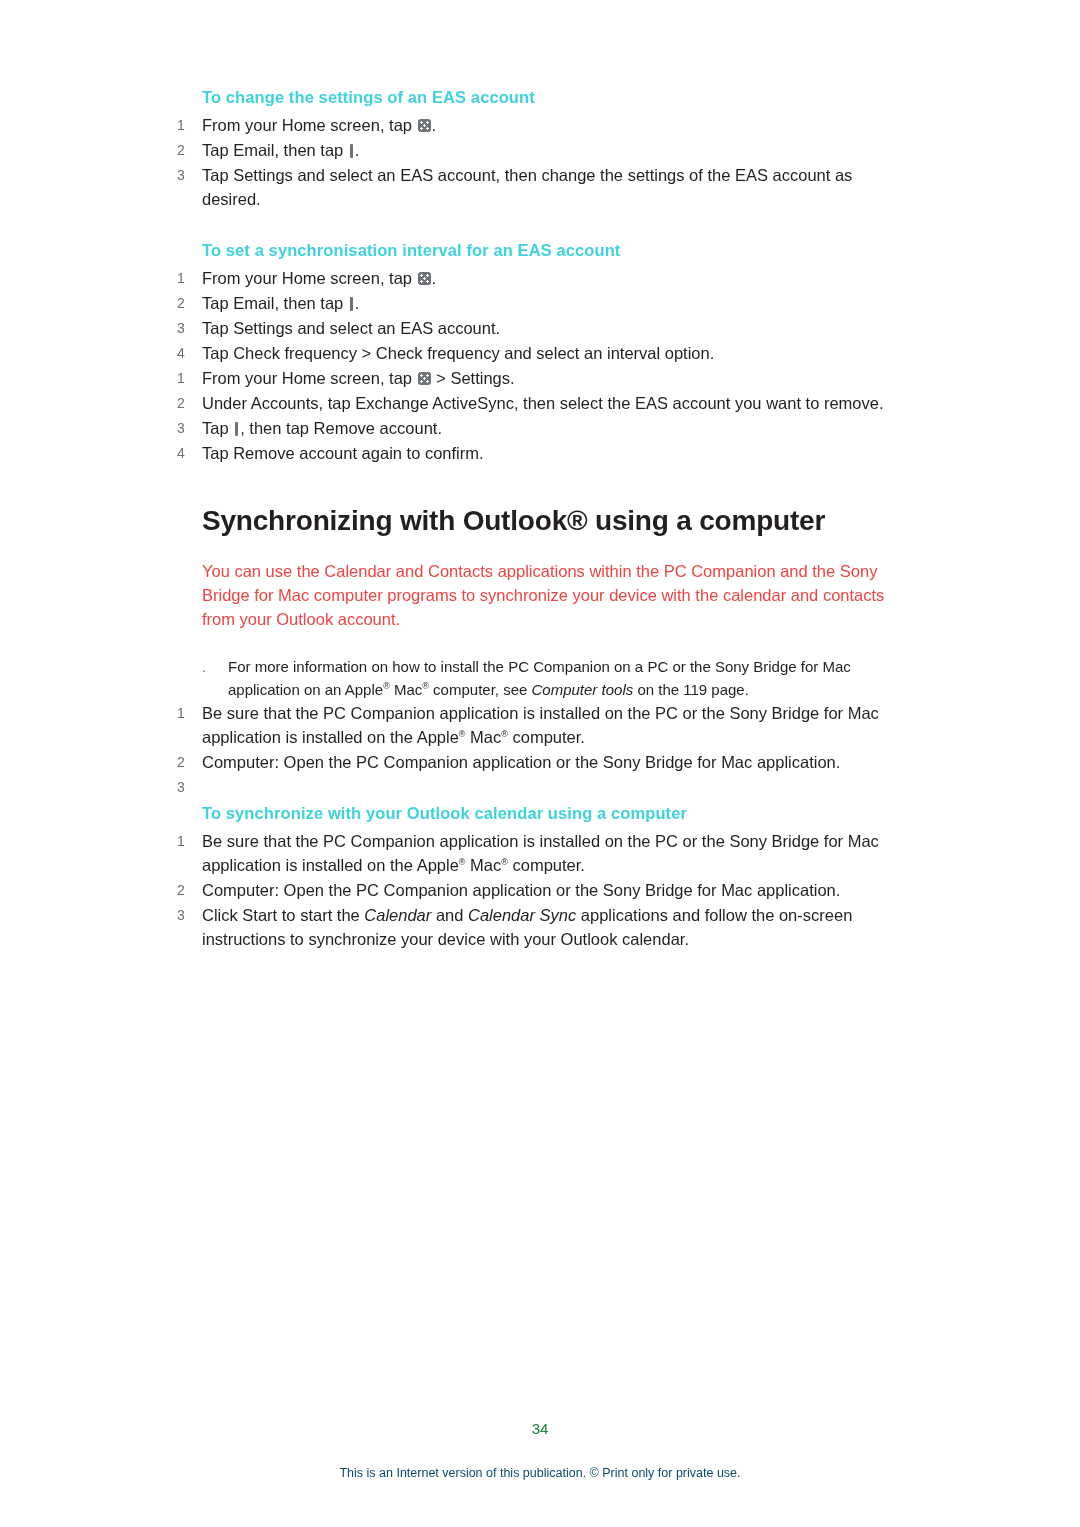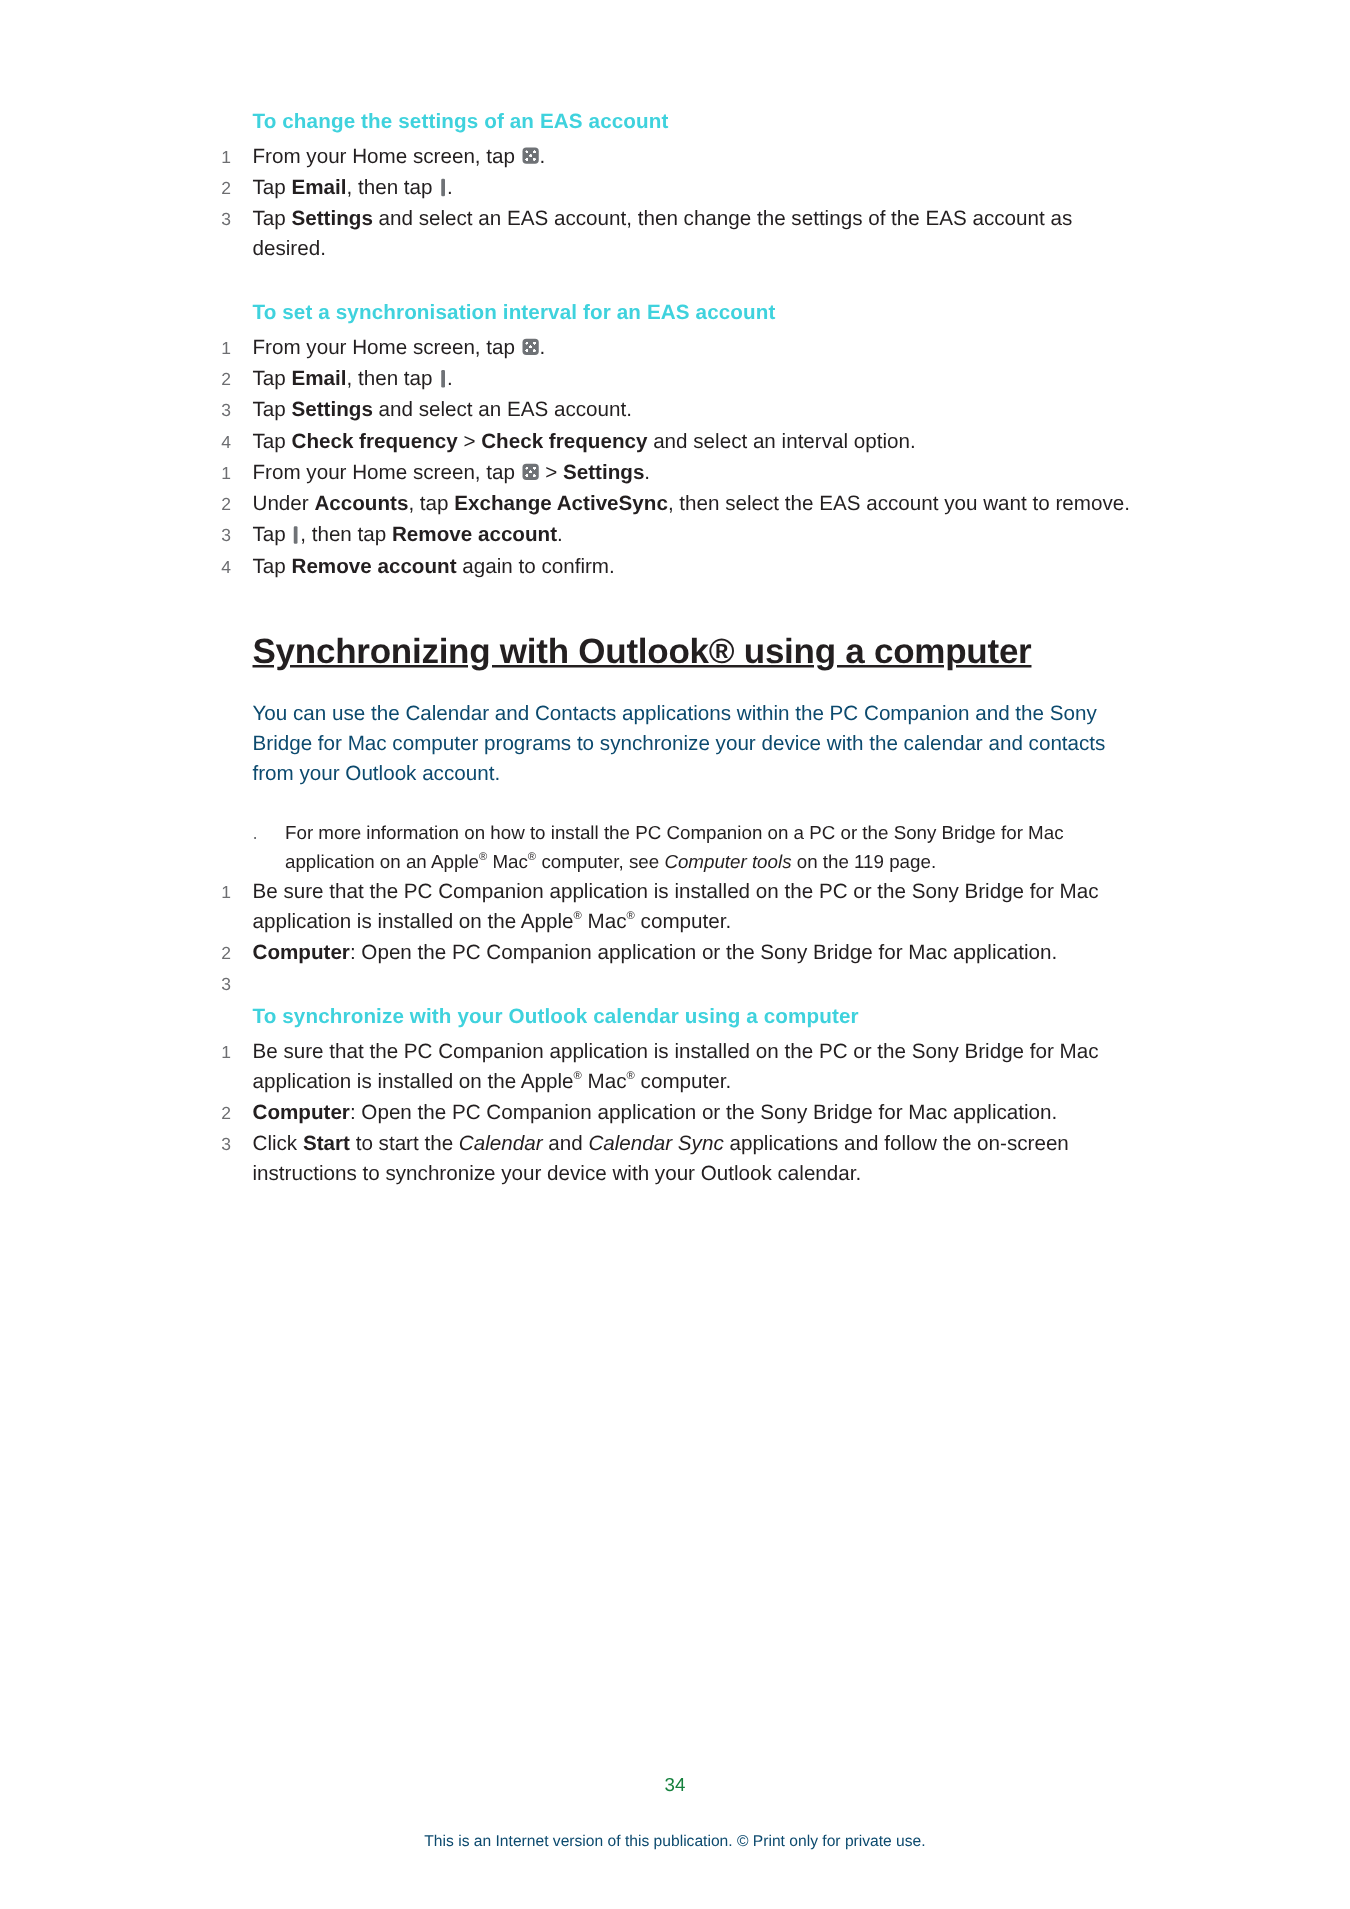--- a/index.html
+++ b/index.html
@@ -53,21 +53,21 @@
   ol.steps li .num {
     position: absolute;
     left: 1px;
     top: 0;
     width: 16px;
     color: #6d6e71;
     font-size: 14px;
     line-height: 24px;
     text-align: left;
   }
-  b { font-weight: bold; }
+  b { font-weight: normal; }
   i { font-style: italic; }
 
   .icon-apps {
     display: inline-block;
     width: 13px;
     height: 13px;
     border-radius: 3px;
     background: #6f7276;
     position: relative;
     vertical-align: -1px;
@@ -103,26 +103,25 @@
     background: #6f7276;
     border-radius: 1px;
   }
 
   h1.title {
     font-size: 28px;
     font-weight: bold;
     color: #231f20;
     margin: 40px 0 22px 26px;
     letter-spacing: -0.2px;
-    text-decoration: underline;
   }
   p.para {
     font-size: 16.5px;
     line-height: 24px;
-    color: #0c4a6e;
+    color: #ef4444;
     margin: 0 0 0 26px;
   }
   .note {
     position: relative;
     margin: 24px 0 0 26px;
     padding-left: 26px;
     font-size: 15px;
     line-height: 23px;
     color: #231f20;
   }

